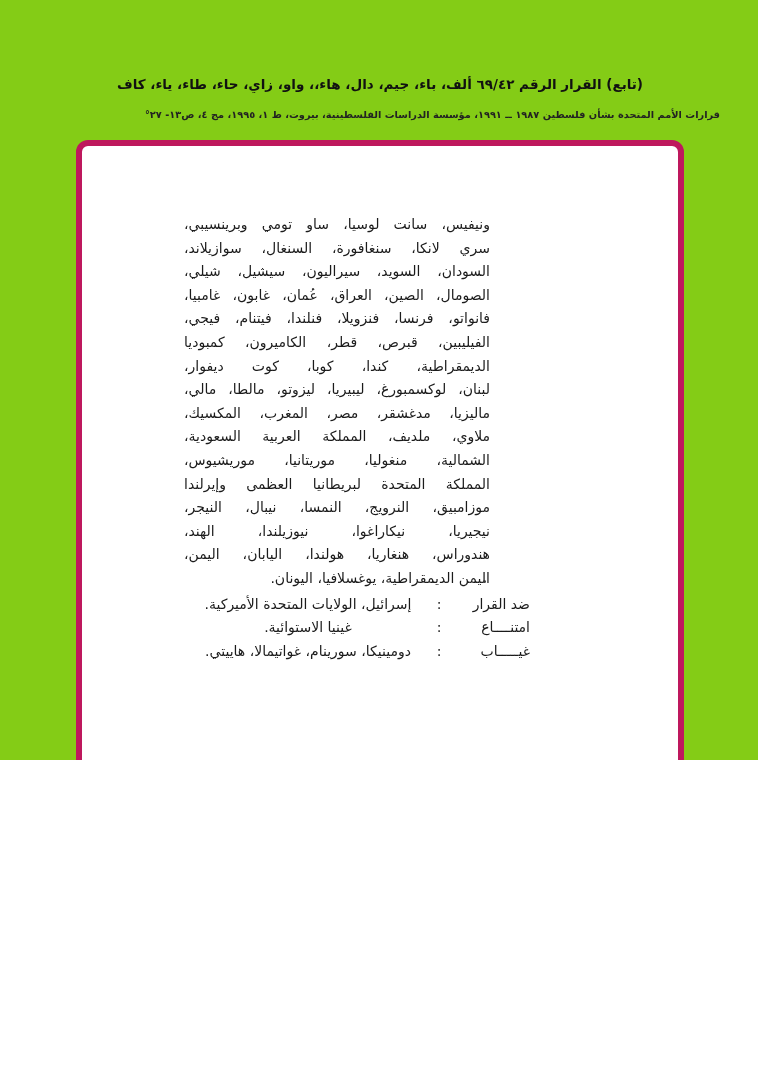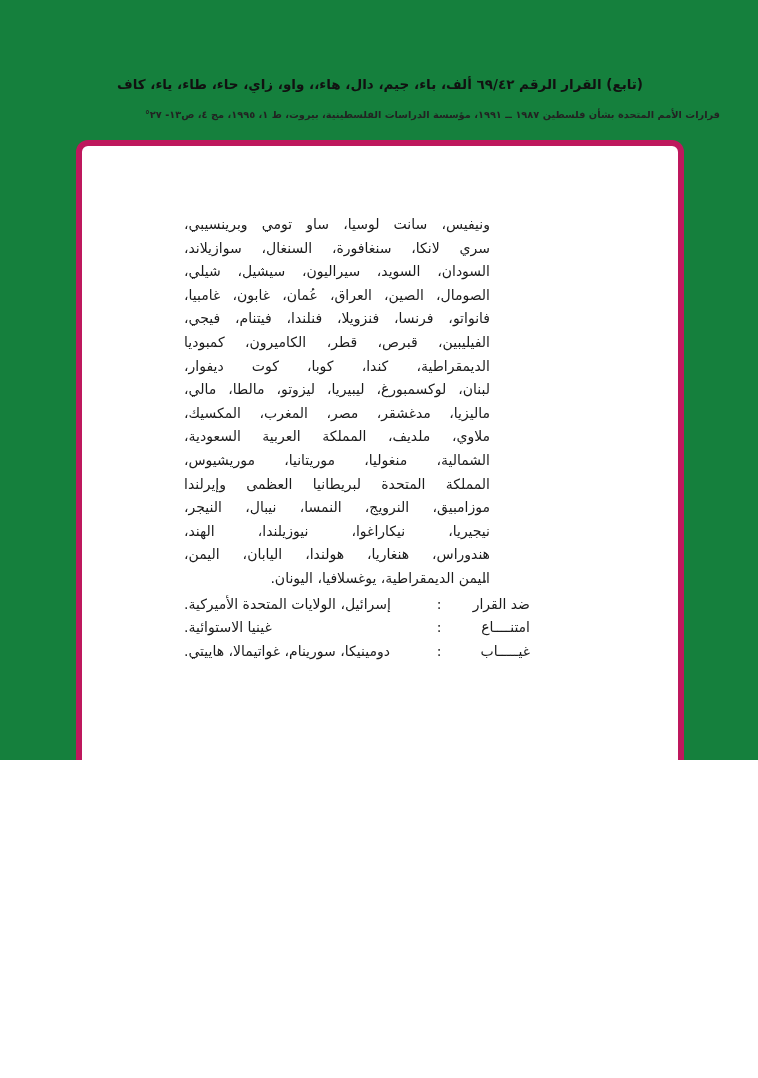--- a/index.html
+++ b/index.html
@@ -1,17 +1,17 @@
 <!DOCTYPE html>
 <html lang="ar"><head>
 <meta charset="utf-8">
 <style>
   html,body{margin:0;padding:0;background:#ffffff;}
   .page{
-    position:relative;width:758px;height:760px;background:#15803d;overflow:hidden;
+    position:relative;width:758px;height:760px;background:#84cc16;overflow:hidden;
     font-family:"DejaVu Sans",sans-serif;color:#1c1c1c;direction:rtl;
   }
   .hdr-title{
     position:absolute;top:74px;left:60px;width:640px;text-align:center;
     font-size:13.5px;font-weight:bold;color:#111;letter-spacing:0;line-height:20px;
   }
   .hdr-source{
     position:absolute;top:107px;left:40px;width:680px;text-align:right;
     font-size:9.8px;font-weight:bold;color:#222;line-height:15px;
   }
@@ -30,21 +30,21 @@
     text-align:left;text-align-last:right;
   }
   .vote-rows{
     margin-right:-40px;width:346px;margin-top:2px;
   }
   .vrow{
     display:flex;flex-direction:row;align-items:baseline;line-height:23.6px;white-space:nowrap;
   }
   .vlabel{flex:0 0 84px;text-align:right;}
   .vcolon{flex:0 0 14px;text-align:center;}
-  .vtext{flex:1 1 auto;text-align:left;}
+  .vtext{flex:1 1 auto;text-align:center;}
   .sep-rule{
     position:absolute;left:237px;top:617px;width:119px;height:2px;background:#2f2f2f;
   }
   .ink-dot{
     position:absolute;right:192px;top:434px;width:3px;height:3px;border-radius:50%;background:#3a3a3a;
   }
   .pagenum{
     position:absolute;top:971px;left:60px;width:609px;text-align:right;
     font-size:15px;font-weight:bold;color:#111;
   }

